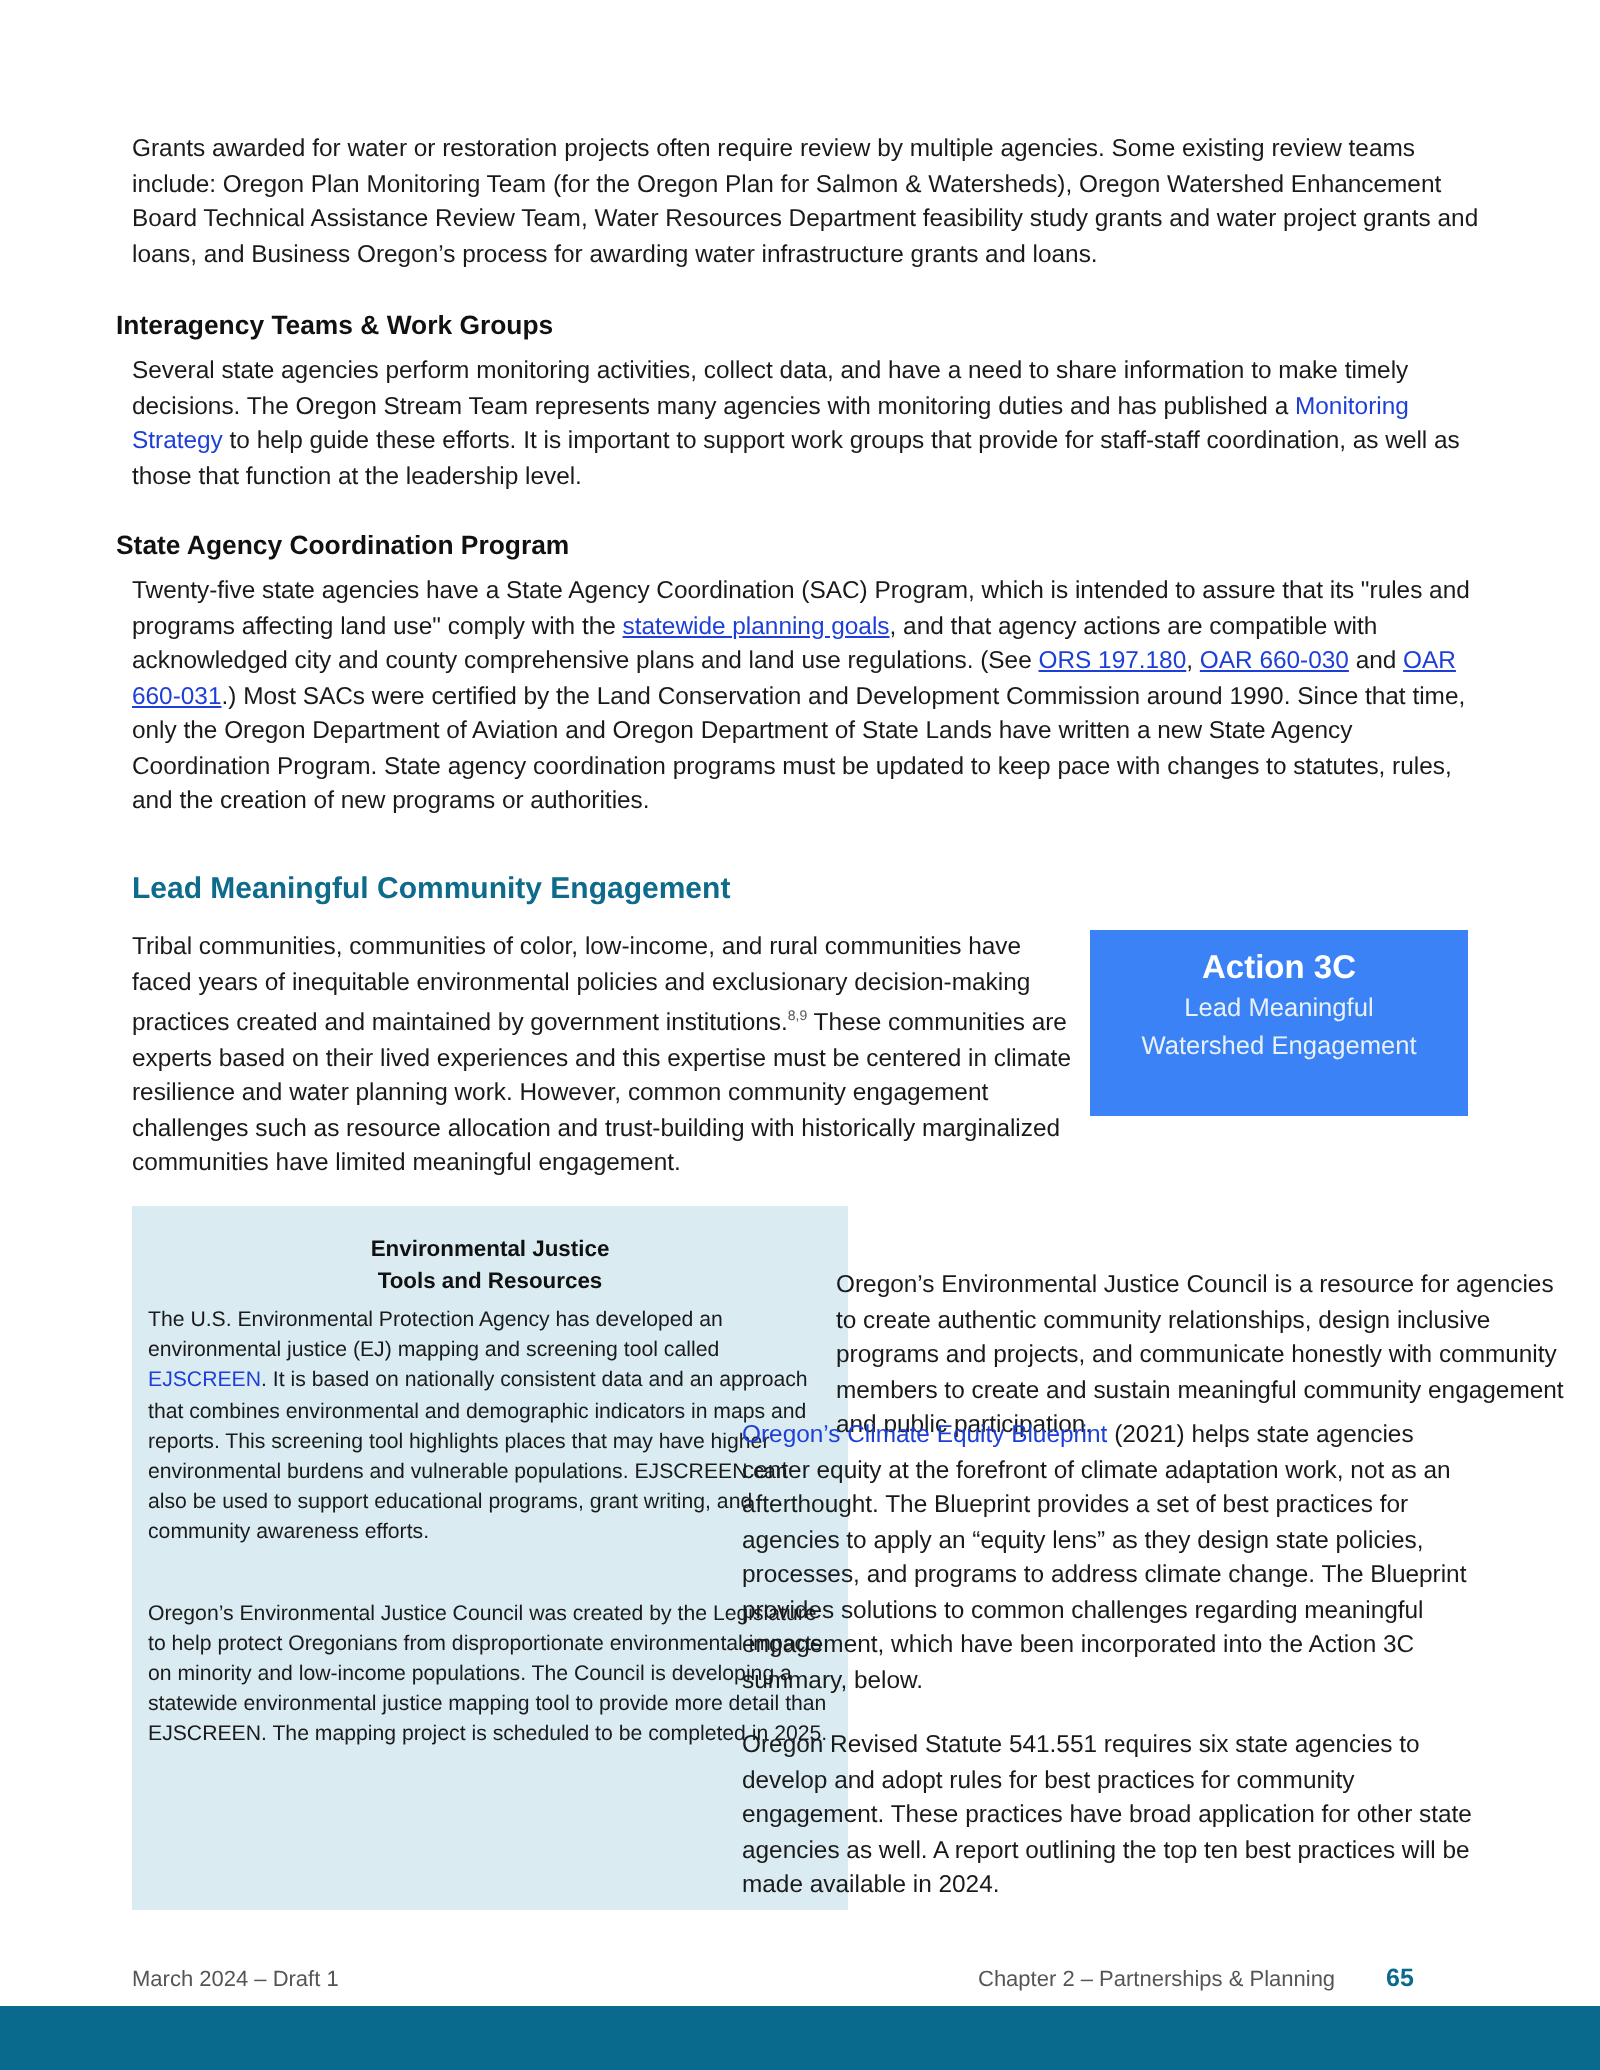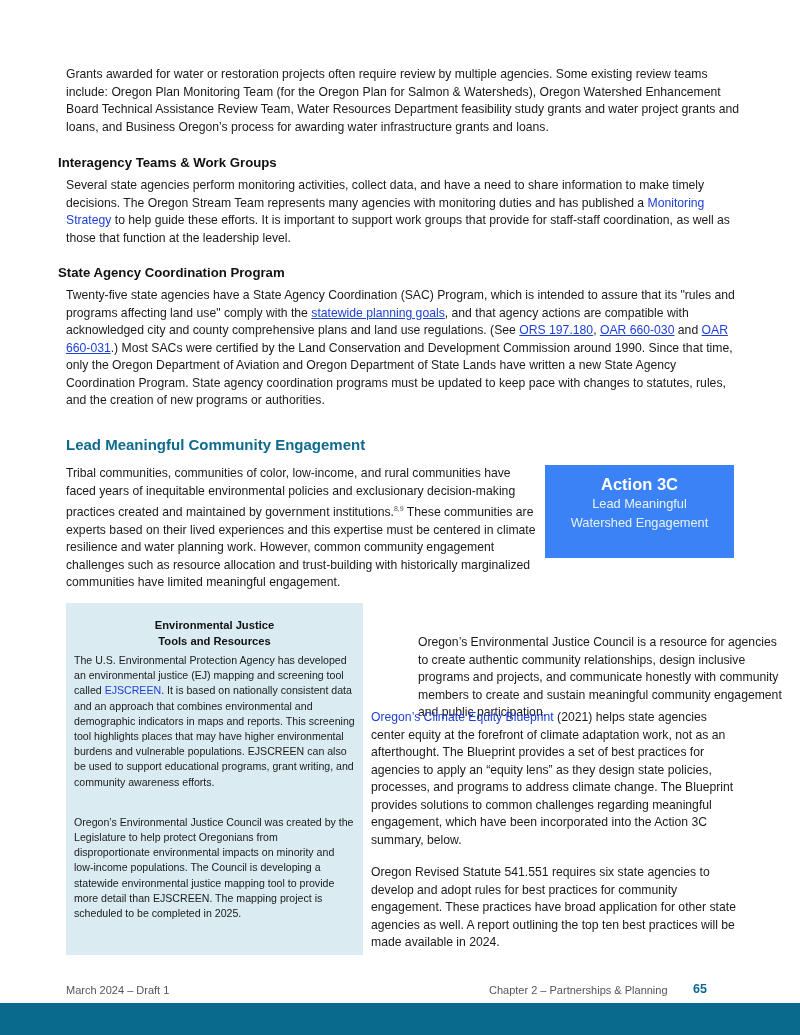--- a/index.html
+++ b/index.html
@@ -9,21 +9,21 @@
   .wide { left:66px; width:676px; }
   .h3 { position:absolute; left:58px; font-weight:bold; font-size:13.2px; margin:0; color:#111; }
   .h2 { position:absolute; left:66px; top:436px; font-weight:bold; font-size:15px; color:#0e6b8c; margin:0; }
   a.lnk { color:#1d3fd8; text-decoration:none; }
   a.ul { color:#1d3fd8; }
   sup { font-size:7px; color:#555; }
   .action { position:absolute; left:545px; top:465px; width:189px; height:93px; background:#3b82f6;
             color:#ffffff; text-align:center; }
   .action .t { font-weight:bold; font-size:16.5px; margin-top:9px; line-height:20px; }
   .action .s { font-size:12.8px; line-height:19px; color:#e8f2f6; }
-  .side { position:absolute; left:66px; top:603px; width:297px; height:352px; background:#daecf2; }
+  .side { position:absolute; left:66px; top:603px; width:358px; height:352px; background:#daecf2; }
   .side .ht { text-align:center; font-weight:bold; font-size:11.2px; line-height:16px; margin-top:14px; color:#111; }
   .side .bp { font-size:10.6px; line-height:15.2px; margin:4px 8px 0 8px; color:#1a1a1a; }
   .side .bp2 { margin-top:25px; }
   .col2 { position:absolute; left:371px; width:366px; font-size:12.2px; line-height:17.5px; margin:0; }
   .foot-l { position:absolute; left:66px; top:984px; font-size:11px; color:#555; }
   .foot-r { position:absolute; left:489px; top:984px; font-size:11px; color:#555; }
   .foot-n { position:absolute; left:693px; top:982px; font-size:12.5px; font-weight:bold; color:#0a6a8e; }
   .band { position:absolute; left:0; top:1003px; width:800px; height:32px; background:#0a6a8e; }
 </style>
 </head>

